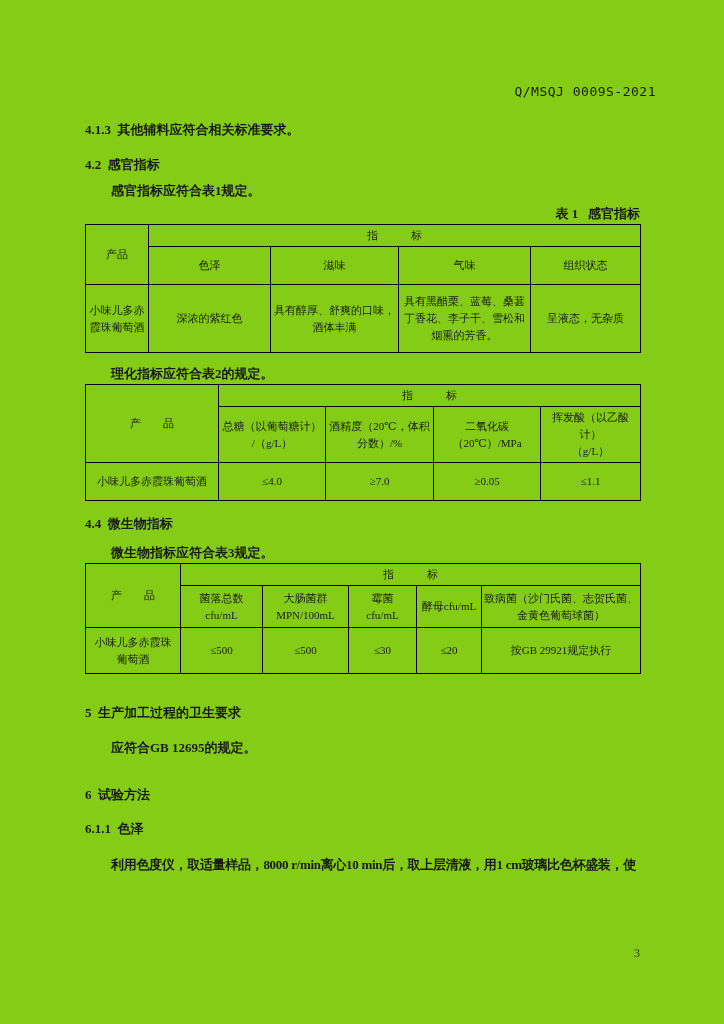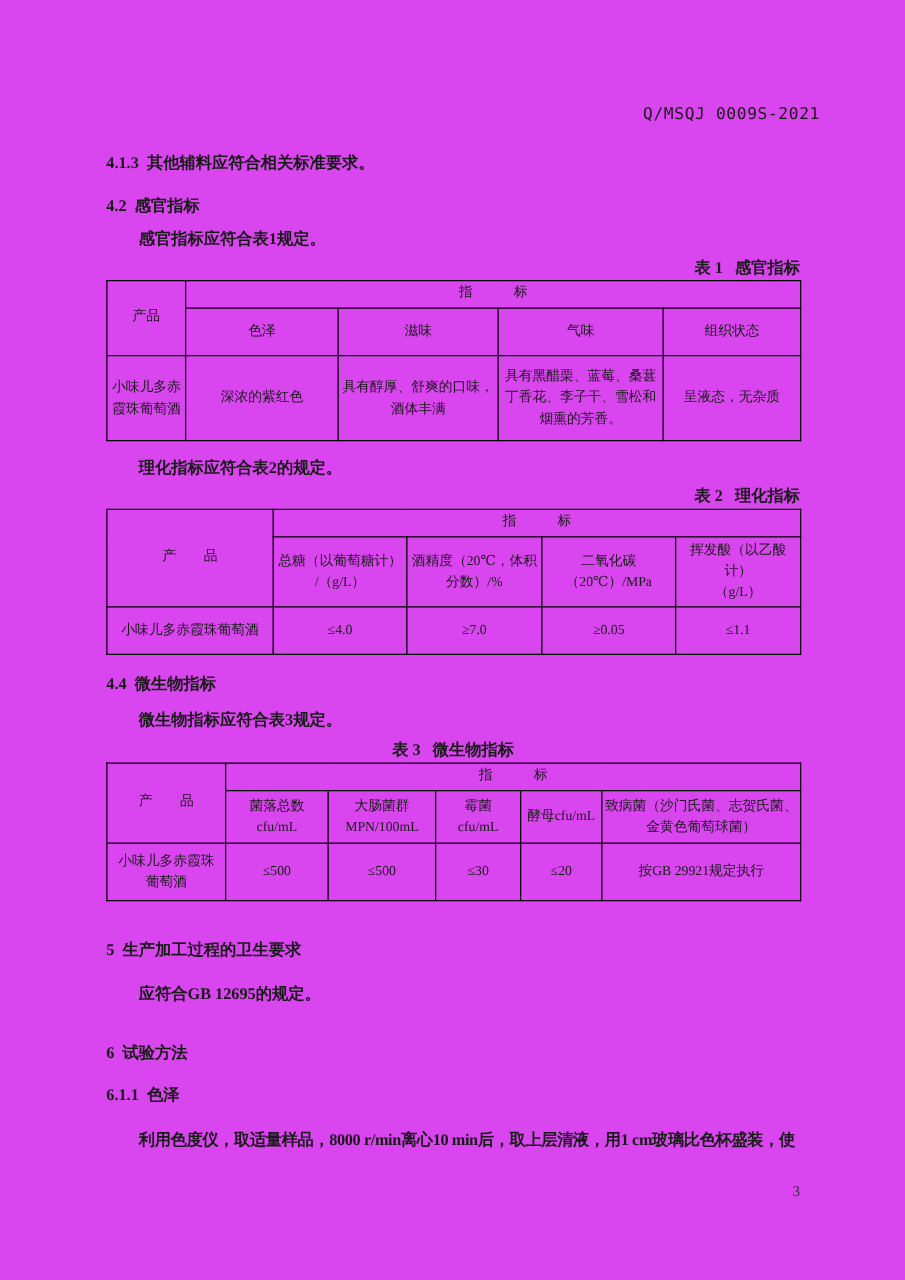--- a/index.html
+++ b/index.html
@@ -1,29 +1,29 @@
 <!DOCTYPE html>
 <html><head>
 <meta charset="utf-8">
 <style>
   * { margin:0; padding:0; box-sizing:border-box; }
   html,body { background:#ffffff; }
   body { font-family:"Liberation Serif","DejaVu Serif",serif; color:#1a1a1a; }
-  .page { width:724px; height:1024px; background:#d946ef; position:relative; overflow:hidden; }
+  .page { width:724px; height:1024px; background:#84cc16; position:relative; overflow:hidden; }
   .content { position:absolute; left:85px; top:84px; width:555px; }
   .doc-header { text-align:right; font-family:"DejaVu Sans Mono",monospace;
                 font-size:13px; letter-spacing:0.5px; margin-right:-16px; margin-bottom:22px; }
   .para { font-size:13px; line-height:17px; white-space:pre-wrap;font-weight:bold; }
   .indent { text-indent:2em; }
   .bold { font-weight:bold; }
   .caption { font-size:13px; font-weight:bold; text-align:center; line-height:17px; white-space:pre-wrap; }
   table.t { border-collapse:collapse; width:100%; table-layout:fixed; border:1.5px solid #000; }
   .t td { border:1px solid #000; font-size:11px; line-height:1.55; text-align:center;
           vertical-align:middle; padding:2px 2px; white-space:pre-wrap; overflow:hidden; }
-  tr.rh20 td { height:20px;font-family:Liberation Mono, monospace; }
+  tr.rh20 td { height:20px; }
   tr.rh22 td { height:38px; }
   tr.rh42 td { height:42px; }
   tr.rh46 td { height:46px; }
   tr.rh68 td { height:68px; }
   .mt2  { margin-top:2px; }
   .mt6  { margin-top:6px;text-align:right; }
   .mt7  { margin-top:7px; }
   .mt9  { margin-top:9px; }
   .mt12 { margin-top:12px; }
   .mt14 { margin-top:14px; }
@@ -77,21 +77,20 @@
           <td>具有黑醋栗、蓝莓、桑葚
 丁香花、李子干、雪松和
 烟熏的芳香。</td>
           <td>呈液态，无杂质</td>
         </tr>
       </tbody>
     </table>
 
     <p class="para indent mt12">理化指标应符合表2的规定。</p>
 
-    <p class="caption mt6">表 2   理化指标</p>
     <table class="t mt2">
       <colgroup>
         <col style="width:133px">
           <col style="width:107px">
           <col style="width:108px">
           <col style="width:107px">
           <col style="width:100px">
       </colgroup>
       <tbody>
         <tr class="rh20">
@@ -114,21 +113,20 @@
           <td>≥7.0</td>
           <td>≥0.05</td>
           <td>≤1.1</td>
         </tr>
       </tbody>
     </table>
 
     <p class="para mt14">4.4  微生物指标</p>
     <p class="para indent mt12">微生物指标应符合表3规定。</p>
 
-    <p class="caption mt7">表 3   微生物指标</p>
     <table class="t mt2">
       <colgroup>
         <col style="width:95px">
           <col style="width:82px">
           <col style="width:86px">
           <col style="width:68px">
           <col style="width:65px">
           <col style="width:159px">
       </colgroup>
       <tbody>

